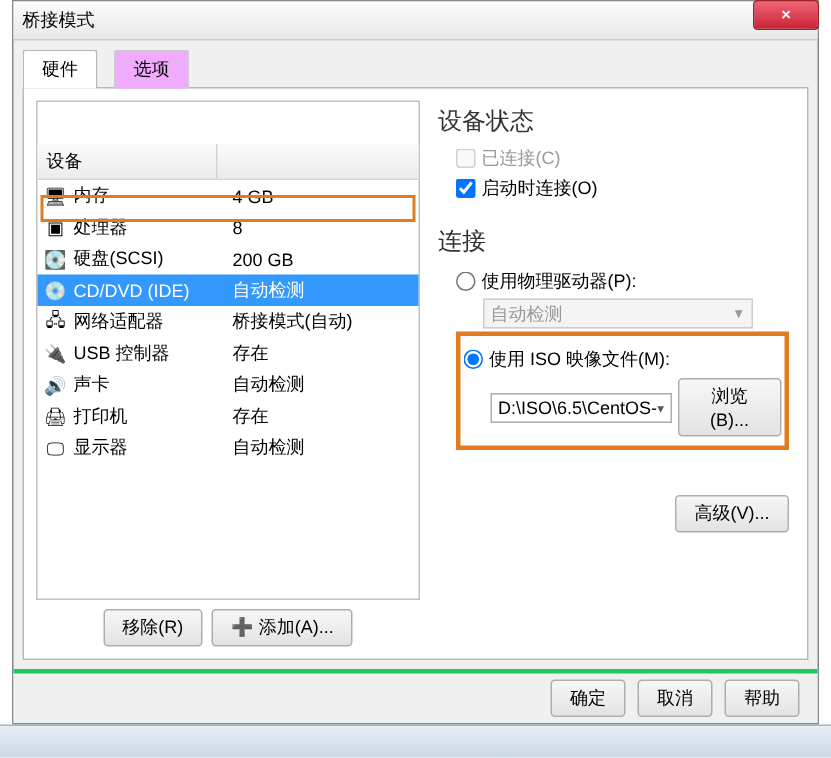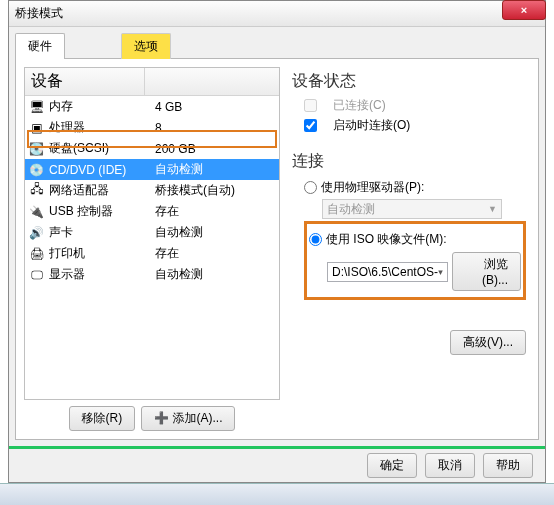--- a/index.html
+++ b/index.html
@@ -3,40 +3,40 @@
 <meta charset="utf-8">
 <style>
 * { box-sizing: border-box; margin: 0; padding: 0; }
 body { font-family: "Microsoft YaHei", "SimSun", Tahoma, sans-serif; font-size: 12px; background: #fff; overflow: hidden; }
 .outer { width: 554px; height: 505px; position: relative; background: #fff; }
 .win { position: absolute; left: 8px; top: 0; right: 8px; bottom: 22px; border: 1px solid #888; background: #f0f0f0; display: flex; flex-direction: column; }
 .titlebar { height: 26px; background: linear-gradient(#fdfdfd,#e7e7e7); border-bottom: 1px solid #ccc; display: flex; align-items: center; padding: 0 6px; justify-content: space-between; }
 .titlebar .close { width: 44px; height: 18px; background: linear-gradient(#e67,#c23); border: 1px solid #922; border-radius: 3px; display: flex; align-items: center; justify-content: center; color: #fff; font-weight: bold; font-size: 11px; position: absolute; right: -1px; top: -1px; height: 20px; }
 .tabs { display: flex; padding: 6px 6px 0 6px; gap: 11px; }
 .tab { padding: 4px 12px; border: 1px solid #b7b7b7; border-bottom: none; background: #fff; border-radius: 2px 2px 0 0; position: relative; z-index: 2; }
-.tab.inactive { background: #fde047; border-color: #ccc; z-index: 1; margin-left: 45px; }
+.tab.inactive { background: #f0abfc; border-color: #ccc; z-index: 1; }
 .content { flex: 1; margin: 0 6px 6px 6px; border: 1px solid #b7b7b7; background: #fff; margin-top: -1px; display: flex; padding: 8px; gap: 8px; position: relative; }
 .left { width: 260px; display: flex; flex-direction: column; }
 .dev-frame { flex: 1; border: 1px solid #c0c0c0; background: #fff; position: relative; }
-.hdr-row { display: flex; background: linear-gradient(#fbfbfb,#ececec); border-bottom: 1px solid #d4d4d4; font-size: 16px; }
+.hdr-row { display: flex; background: linear-gradient(#fbfbfb,#ececec); border-bottom: 1px solid #d4d4d4; font-size: 12px; margin-top: 28px; }
 .hdr-row > div { padding: 3px 6px; }
 .col-d { width: 120px; border-right: 1px solid #d4d4d4; }
 .col-s { flex: 1; }
 .row { display: flex; align-items: center; padding: 2px 4px; font-size: 12px; }
 .row .ic { width: 16px; height: 14px; margin-right: 4px; display: inline-flex; align-items: center; justify-content: center; }
 .row .d { width: 100px; }
 .row .s { flex: 1; padding-left: 6px; }
 .row.sel { background: #3399ff; color: #fff; }
 .hl1 { position: absolute; left: 2px; right: 2px; top: 62px; height: 18px; border: 2px solid #e07b1f; pointer-events: none; }
 .left-btns { display: flex; gap: 6px; justify-content: center; margin-top: 6px; }
-.btn { border: 1px solid #adadad; background: linear-gradient(#f7f7f7,#e3e3e3); padding: 3px 12px; border-radius: 3px; font-size: 12px; cursor: pointer; text-align: right; }
+.btn { border: 1px solid #adadad; background: linear-gradient(#f7f7f7,#e3e3e3); padding: 3px 12px; border-radius: 3px; font-size: 12px; cursor: pointer; }
 .right { flex: 1; display: flex; flex-direction: column; gap: 10px; padding: 4px 4px 0 4px; }
 .group-label { color: #333; font-size: 16px; }
 .status-box { padding: 2px 0 4px 12px; }
-.chk { display: flex; align-items: center; gap: 16px; margin: 3px 0; }
+.chk { display: flex; align-items: center; gap: 4px; margin: 3px 0; }
 .chk input { margin: 0; }
 .radio-row { display: flex; align-items: center; gap: 4px; margin: 3px 0; }
 .sel-dis { border: 1px solid #ccc; background: #f4f4f4; color: #999; padding: 2px 4px; margin: 2px 0 2px 18px; width: 180px; height: 20px; display: flex; align-items: center; justify-content: space-between; }
 .sel-dis .tri { color: #999; font-size: 9px; }
 .iso-row { display: flex; gap: 4px; margin: 4px 0 0 18px; align-items: center; }
 .iso-input { border: 1px solid #abadb3; background: #fff; padding: 2px 4px; width: 138px; height: 20px; display: flex; align-items: center; justify-content: space-between; overflow: hidden; white-space: nowrap; }
 .iso-input .tri { color: #555; font-size: 9px; }
 .hl2 { border: 3px solid #e07b1f; padding: 4px 2px 6px 2px; margin-top: 2px; }
 .adv-row { display: flex; justify-content: flex-end; margin-top: 20px; }
 .footer { height: 36px; display: flex; align-items: center; justify-content: flex-end; gap: 8px; padding: 0 12px; border-top: 3px solid #22c55e; background: #f0f0f0; }

